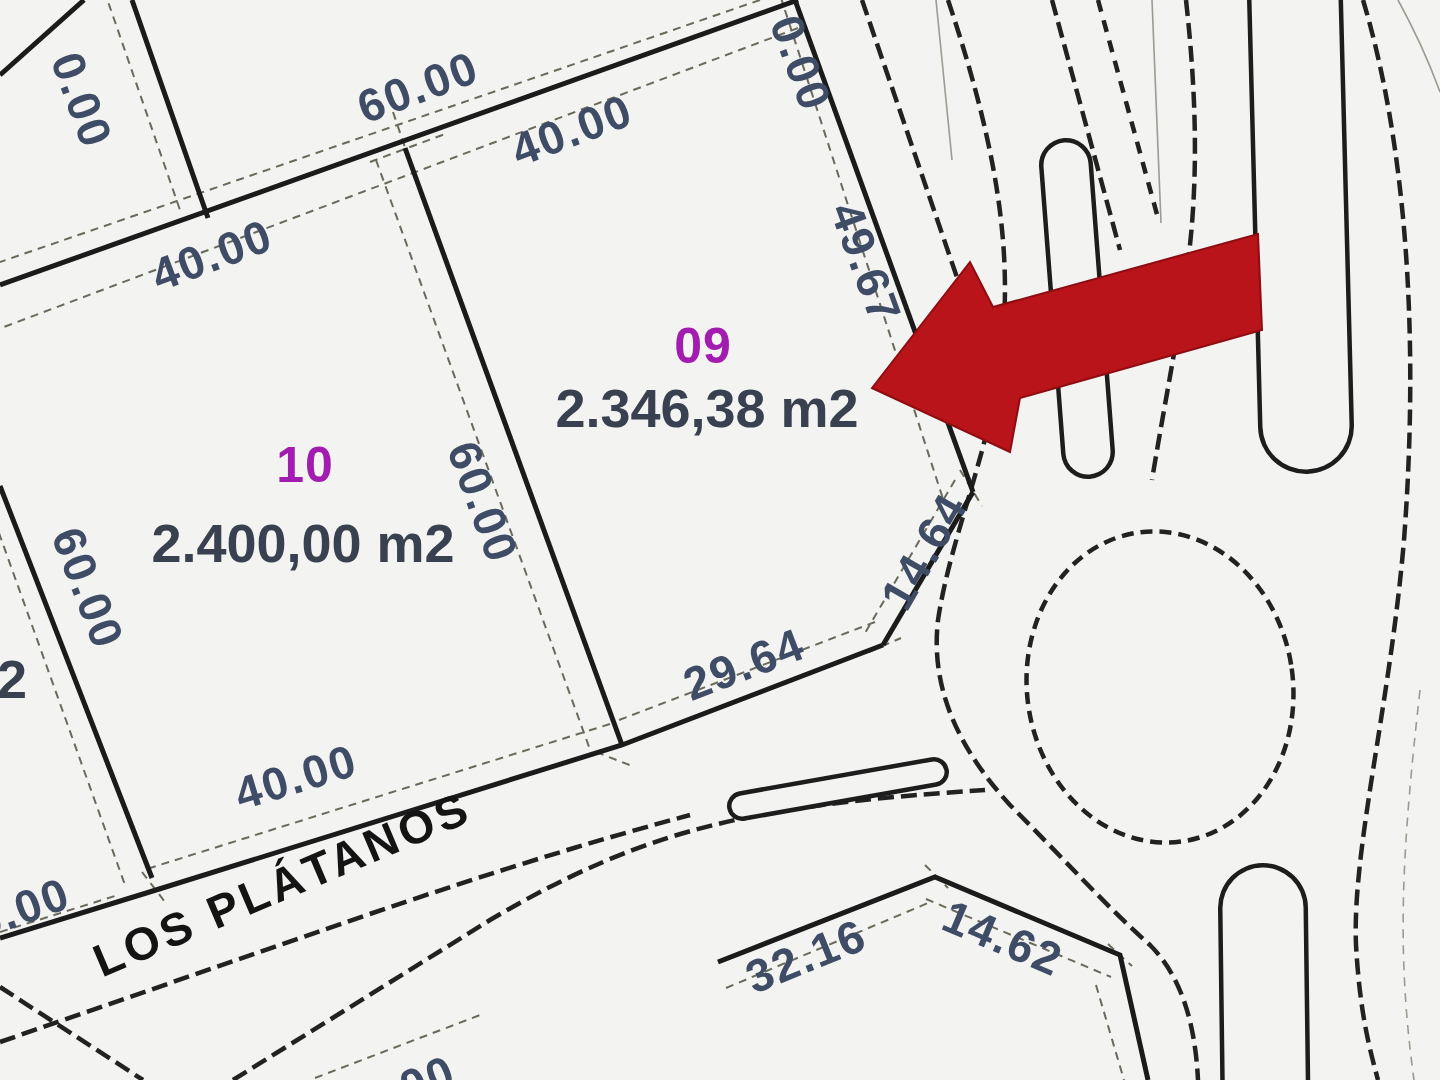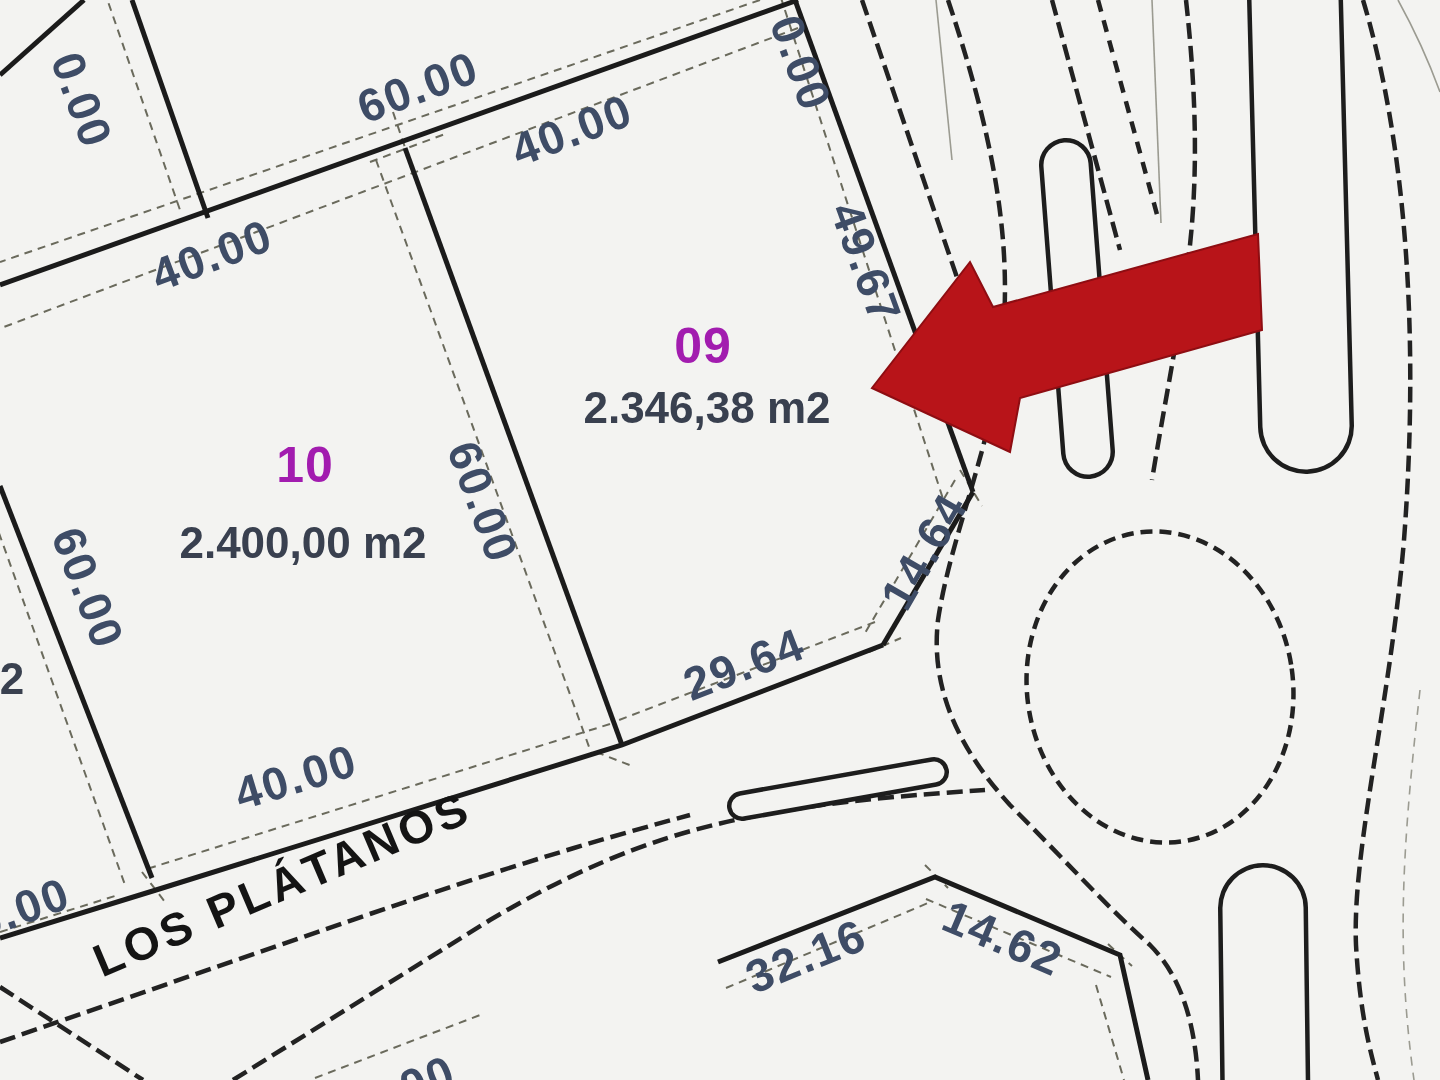--- a/index.html
+++ b/index.html
@@ -15,21 +15,21 @@
     white-space:nowrap;
     font-weight:bold;
     color:#3c4a63;
     font-size:46px;
     letter-spacing:2px;
     line-height:1;
     user-select:none;
   }
   .lbl.dim{color:#3e4c66;}
   .lbl.lotnum{color:#a21caf;font-size:50px;letter-spacing:1px;}
-  .lbl.area{color:#39404f;font-size:44px;letter-spacing:0px;}
+  .lbl.area{color:#39404f;font-size:54px;letter-spacing:0px;}
   .lbl.street{color:#141414;font-size:46px;letter-spacing:4px;}
   .lbl.frag{color:#3e4c66;}
 </style>
 </head>
 <body>
 
 <svg id="plan-svg" width="1440" height="1080" viewBox="0 0 1440 1080">
 
   <g stroke="#6a6a5c" stroke-width="2" fill="none" stroke-dasharray="8 6">
     <path d="M 760,0 L 0,262"></path>

